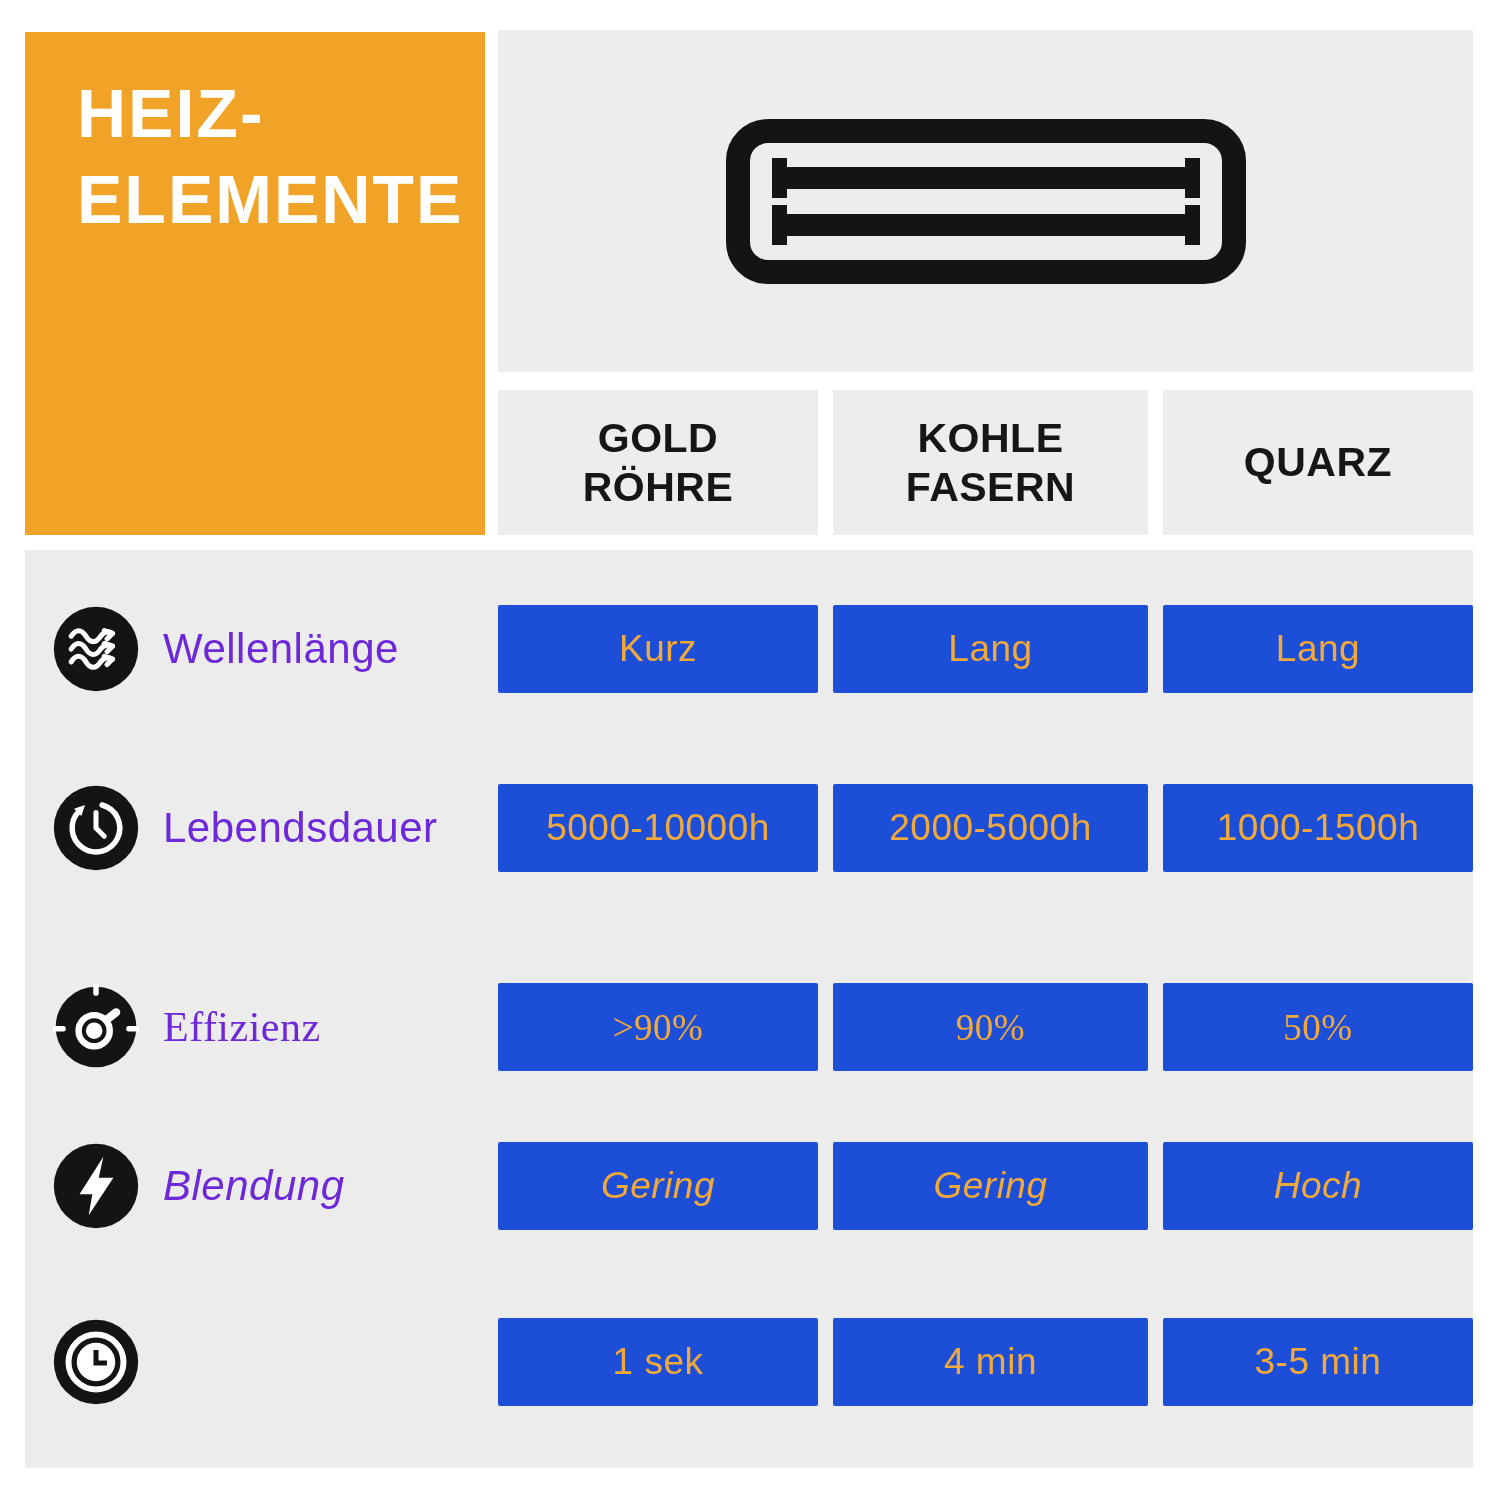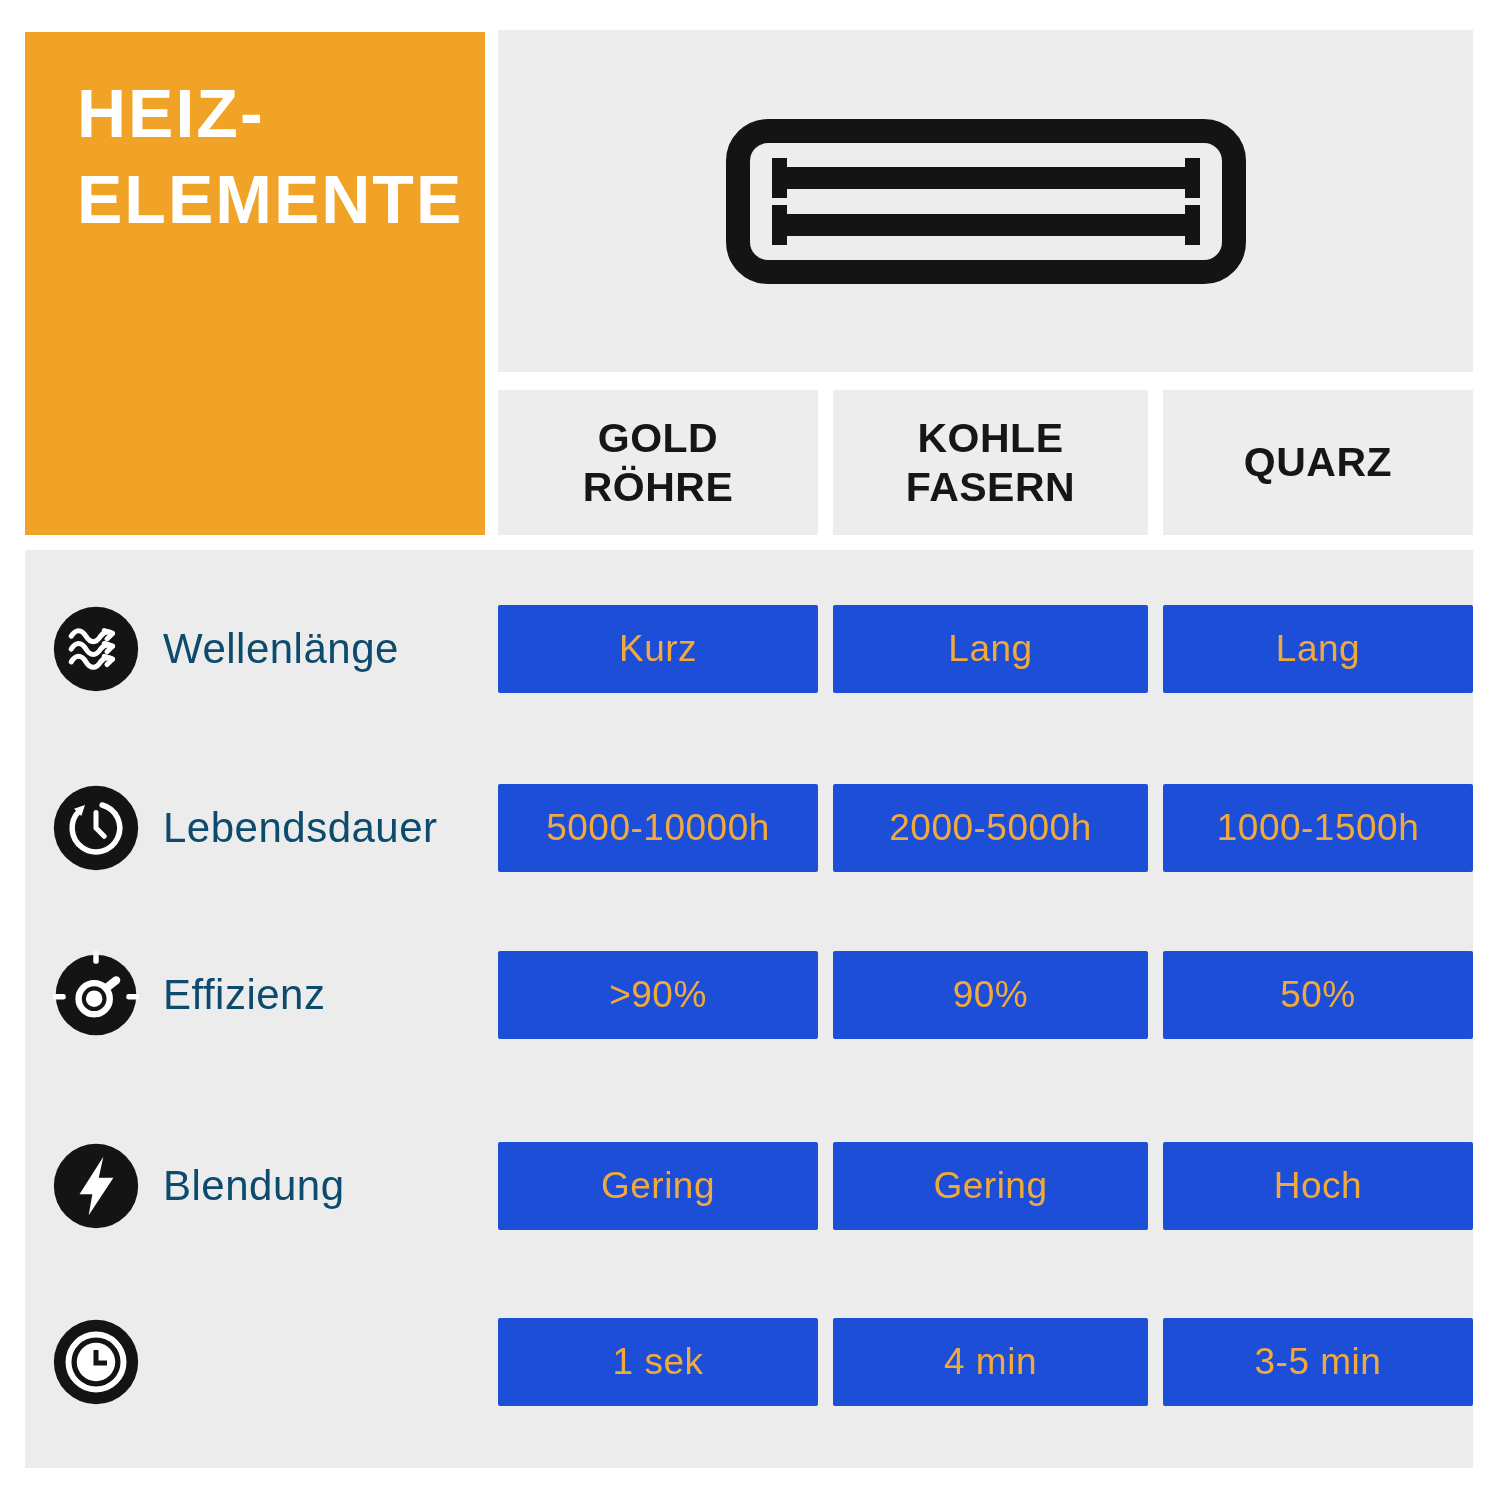--- a/index.html
+++ b/index.html
@@ -64,42 +64,42 @@
     left: 52px; width: 88px; height: 88px;
   }
   .row-icon svg { display: block; width: 88px; height: 88px; }
   .row-label {
     position: absolute;
     left: 163px; height: 88px;
     display: flex;
     align-items: center;
     font-size: 42px;
     font-weight: 400;
-    color: #0c4a6e;
+    color: #6d28d9;
     letter-spacing: 0.5px;
     white-space: nowrap;
   }
   .cell {
     position: absolute;
     height: 88px;
     background: #1d4ed8;
     border-radius: 2px;
     display: flex;
     align-items: center;
     justify-content: center;
     font-size: 37px;
     font-weight: 400;
     letter-spacing: 0.5px;
     color: #F2A93B;
     white-space: nowrap;
   }
   .r1 { top: 605px; }
   .r2 { top: 784px; }
-  .r3 { top: 951px; }
-  .r4 { top: 1142px; }
+  .r3 { top: 983px; font-family: Liberation Serif, serif; }
+  .r4 { top: 1142px; font-style: italic; }
   .r5 { top: 1318px; }
   .c1 { left: 498px;  width: 320px; }
   .c2 { left: 833px;  width: 315px; }
   .c3 { left: 1163px; width: 310px; }
   .hero-icon svg { display: block; }
 </style>
 </head>
 <body>
 
 <div class="canvas">

